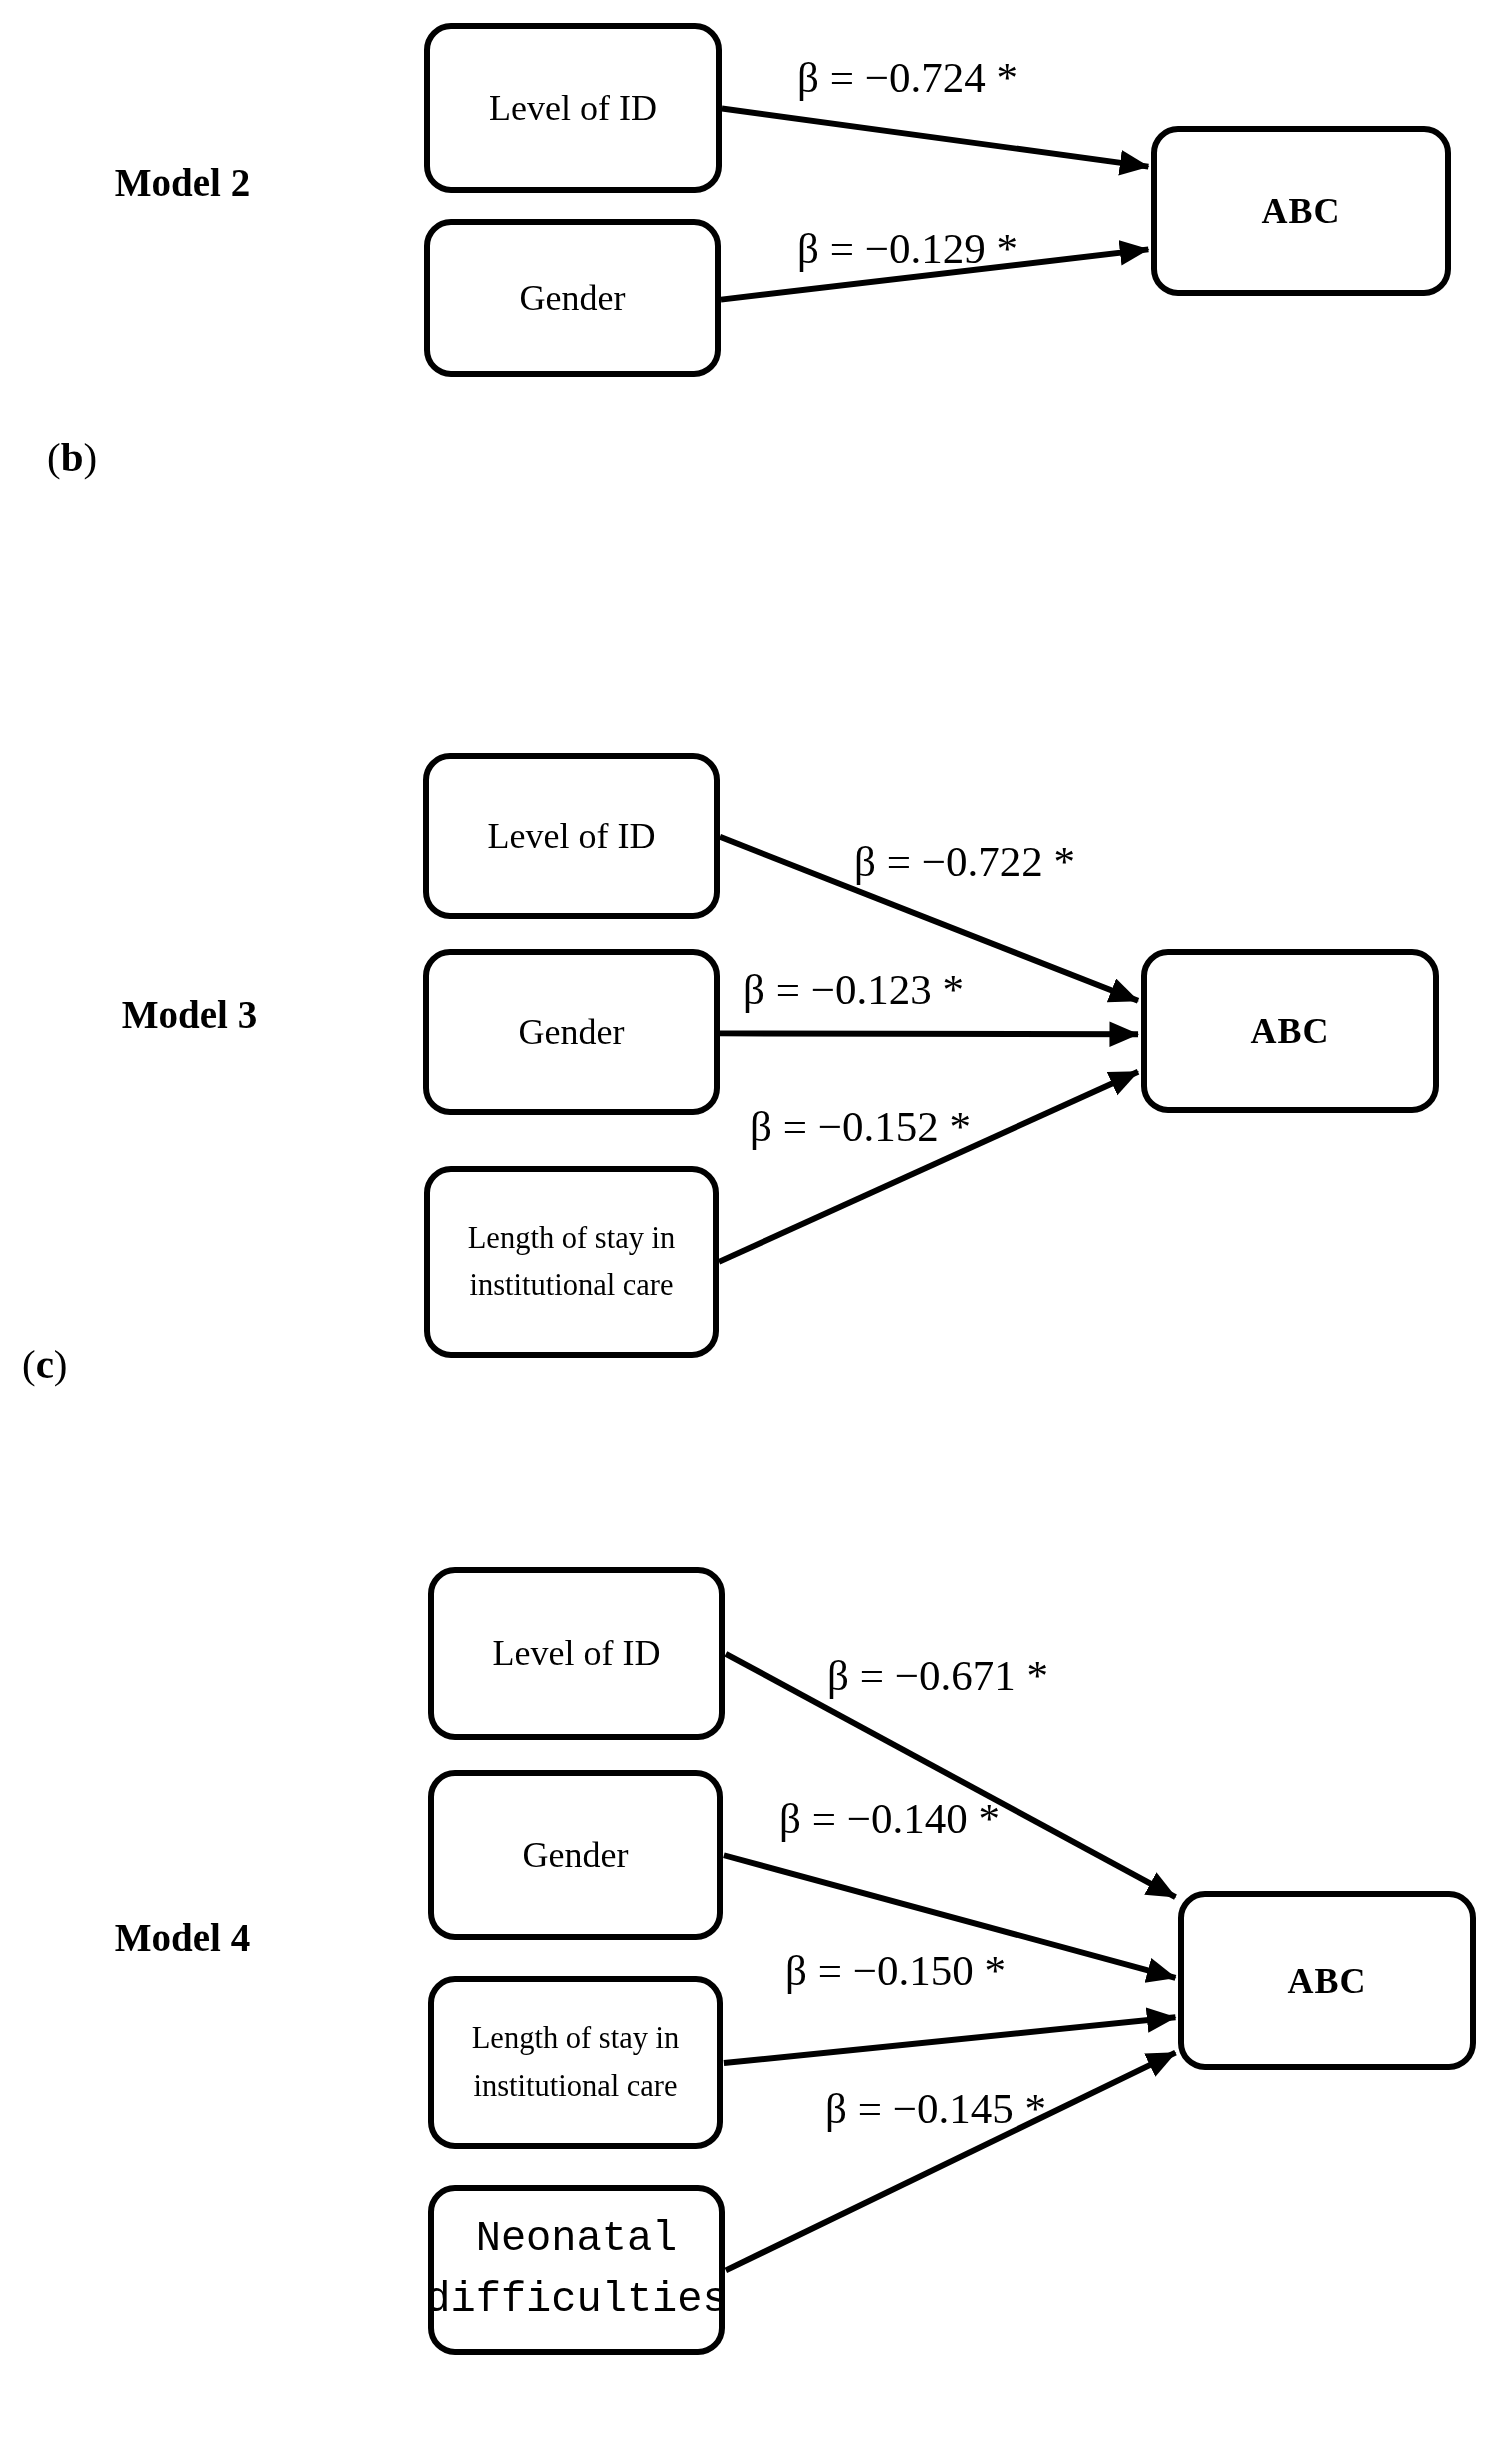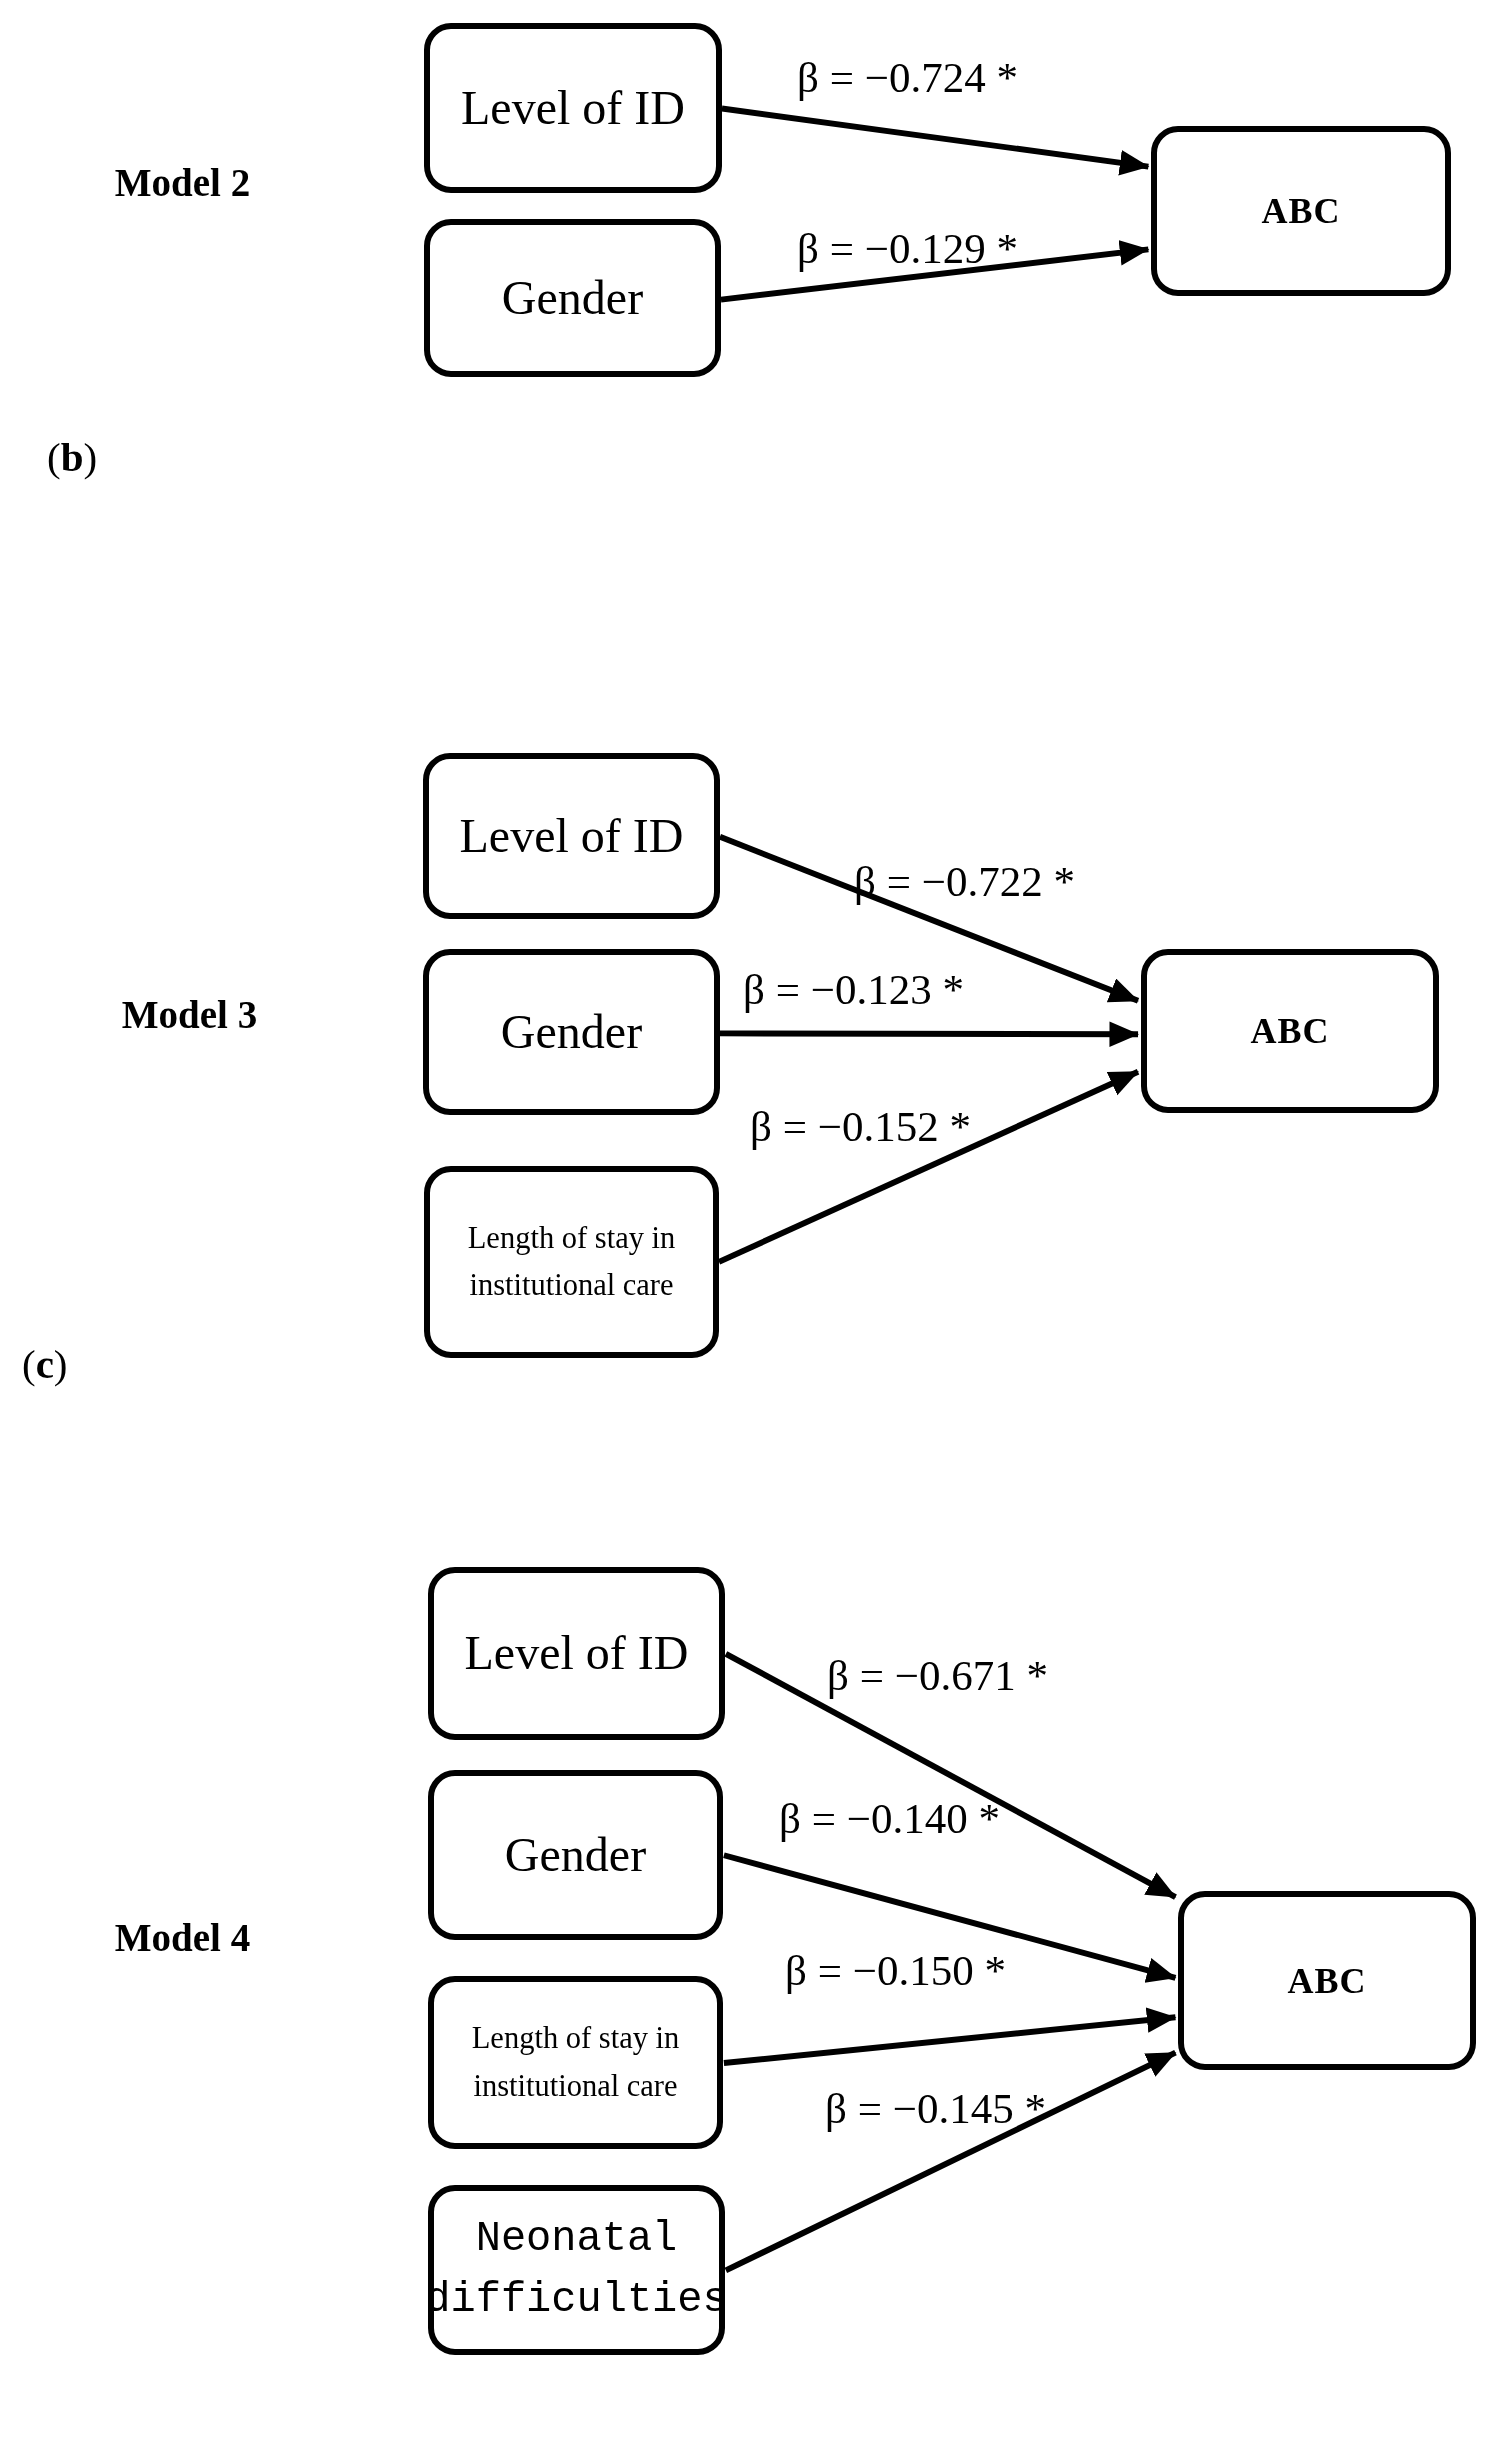--- a/index.html
+++ b/index.html
@@ -16,21 +16,21 @@
     position:absolute;
     border:6.4px solid #000000;
     border-radius:27px;
     background:#ffffff;
     display:flex;
     align-items:center;
     justify-content:center;
     text-align:center;
     box-sizing:border-box;
   }
-  .node-label-lg{font-size:48px;line-height:1.3;}
+  .node-label-lg{font-size:36px;line-height:1.3;}
   .node-label-md{font-size:42px;line-height:1.45;white-space:pre-line;font-family:Liberation Mono, monospace;}
   .node-label-sm{font-size:30.5px;line-height:1.55;white-space:pre-line;}
   .outcome-label{font-size:36px;font-weight:bold;letter-spacing:1px;}
   .model-label{
     position:absolute;
     width:197px;
     font-size:39px;
     font-weight:bold;
     text-align:center;
     white-space:nowrap;
@@ -113,21 +113,21 @@
 
   <div class="node" style="left:424px;top:1166px;width:295px;height:192px;">
     <span class="node-label-sm">Length of stay in
 institutional care</span>
   </div>
 
   <div class="node" style="left:1141px;top:949px;width:298px;height:164px;">
     <span class="outcome-label">ABC</span>
   </div>
 
-  <div class="beta-label" style="left:817px;top:837px;margin-top:20px;">β = −0.722 *</div>
+  <div class="beta-label" style="left:817px;top:837px;">β = −0.722 *</div>
   <div class="beta-label" style="left:706px;top:965px;">β = −0.123 *</div>
   <div class="beta-label" style="left:713px;top:1102px;">β = −0.152 *</div>
 
   <div class="panel-tag" style="left:22px;top:1340px;"><span>(</span><span class="letter">c</span><span>)</span></div>
 
   <div class="model-label" style="left:84px;top:1915px;">Model 4</div>
 
   <div class="node" style="left:428px;top:1567px;width:297px;height:173px;">
     <span class="node-label-lg">Level of ID</span>
   </div>

